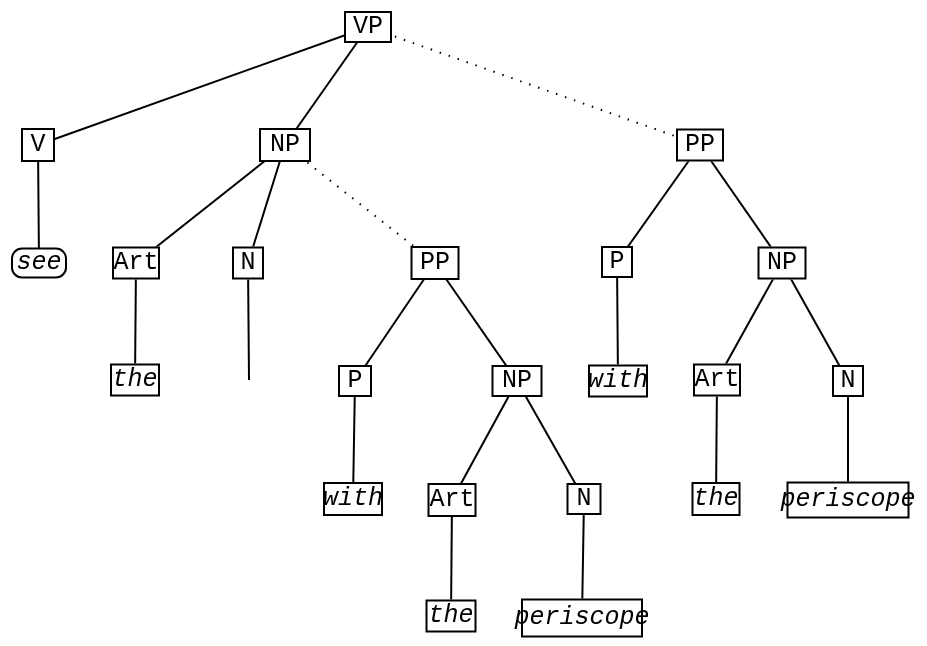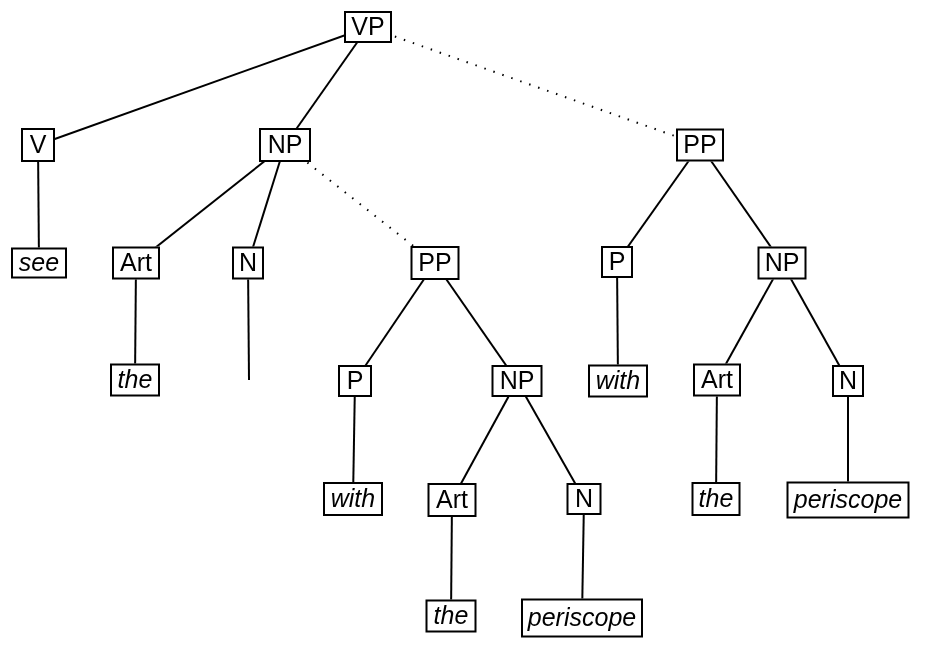--- a/index.html
+++ b/index.html
@@ -5,21 +5,21 @@
   html, body {
     margin: 0;
     padding: 0;
     background: #ffffff;
   }
   #canvas {
     position: relative;
     width: 927px;
     height: 646px;
     background: #ffffff;
-    font-family: Liberation Sans, sans-serif;
+    font-family: Liberation Mono, monospace;
     overflow: hidden;
   }
   #edge-layer {
     position: absolute;
     left: 0;
     top: 0;
     width: 927px;
     height: 646px;
   }
   #edge-layer line.edge {
@@ -83,21 +83,21 @@
       <line x1="782" y1="263" x2="717" y2="380" class="edge" stroke="#000000"></line>
       <line x1="782" y1="263" x2="848" y2="381" class="edge" stroke="#000000"></line>
       <line x1="717" y1="380" x2="716" y2="499" class="edge" stroke="#000000"></line>
       <line x1="848" y1="381" x2="848" y2="500" class="edge" stroke="#000000"></line>
     </svg>
   <div id="node-layer">
       <div class="node" style="left: 368px; top: 27px; width: 48px; height: 32px; background: rgb(255, 255, 255); border-color: rgb(0, 0, 0); color: rgb(0, 0, 0);">VP</div>
       <div class="node" style="left: 38px; top: 145px; width: 34px; height: 34px; background: rgb(255, 255, 255); border-color: rgb(0, 0, 0); color: rgb(0, 0, 0);">V</div>
       <div class="node" style="left: 285px; top: 145px; width: 52px; height: 34px; background: rgb(255, 255, 255); border-color: rgb(0, 0, 0); color: rgb(0, 0, 0);">NP</div>
       <div class="node" style="left: 700px; top: 145px; width: 48px; height: 33px; background: rgb(255, 255, 255); border-color: rgb(0, 0, 0); color: rgb(0, 0, 0);">PP</div>
-      <div class="node italic" style="left: 39px; top: 263px; width: 56px; height: 31px; background: rgb(255, 255, 255); border-color: rgb(0, 0, 0); color: rgb(0, 0, 0);">see</div>
+      <div class="node italic" style="left: 39px; top: 263px; width: 56px; height: 31px; background: rgb(255, 255, 255); border-color: rgb(0, 0, 0); color: rgb(0, 0, 0); border-radius: 11px;">see</div>
       <div class="node" style="left: 136px; top: 263px; width: 48px; height: 33px; background: rgb(255, 255, 255); border-color: rgb(0, 0, 0); color: rgb(0, 0, 0);">Art</div>
       <div class="node" style="left: 248px; top: 263px; width: 32px; height: 33px; background: rgb(255, 255, 255); border-color: rgb(0, 0, 0); color: rgb(0, 0, 0);">N</div>
       <div class="node" style="left: 435px; top: 263px; width: 49px; height: 34px; background: rgb(255, 255, 255); border-color: rgb(0, 0, 0); color: rgb(0, 0, 0);">PP</div>
       <div class="node" style="left: 617px; top: 262px; width: 32px; height: 32px; background: rgb(255, 255, 255); border-color: rgb(0, 0, 0); color: rgb(0, 0, 0);">P</div>
       <div class="node" style="left: 782px; top: 263px; width: 49px; height: 33px; background: rgb(255, 255, 255); border-color: rgb(0, 0, 0); color: rgb(0, 0, 0);">NP</div>
       <div class="node italic" style="left: 135px; top: 380px; width: 50px; height: 33px; background: rgb(255, 255, 255); border-color: rgb(0, 0, 0); color: rgb(0, 0, 0);">the</div>
       <div class="node" style="left: 355px; top: 381px; width: 34px; height: 32px; background: rgb(255, 255, 255); border-color: rgb(0, 0, 0); color: rgb(0, 0, 0);">P</div>
       <div class="node" style="left: 517px; top: 381px; width: 51px; height: 32px; background: rgb(255, 255, 255); border-color: rgb(0, 0, 0); color: rgb(0, 0, 0);">NP</div>
       <div class="node italic" style="left: 618px; top: 381px; width: 60px; height: 33px; background: rgb(255, 255, 255); border-color: rgb(0, 0, 0); color: rgb(0, 0, 0);">with</div>
       <div class="node" style="left: 717px; top: 380px; width: 48px; height: 33px; background: rgb(255, 255, 255); border-color: rgb(0, 0, 0); color: rgb(0, 0, 0);">Art</div>

